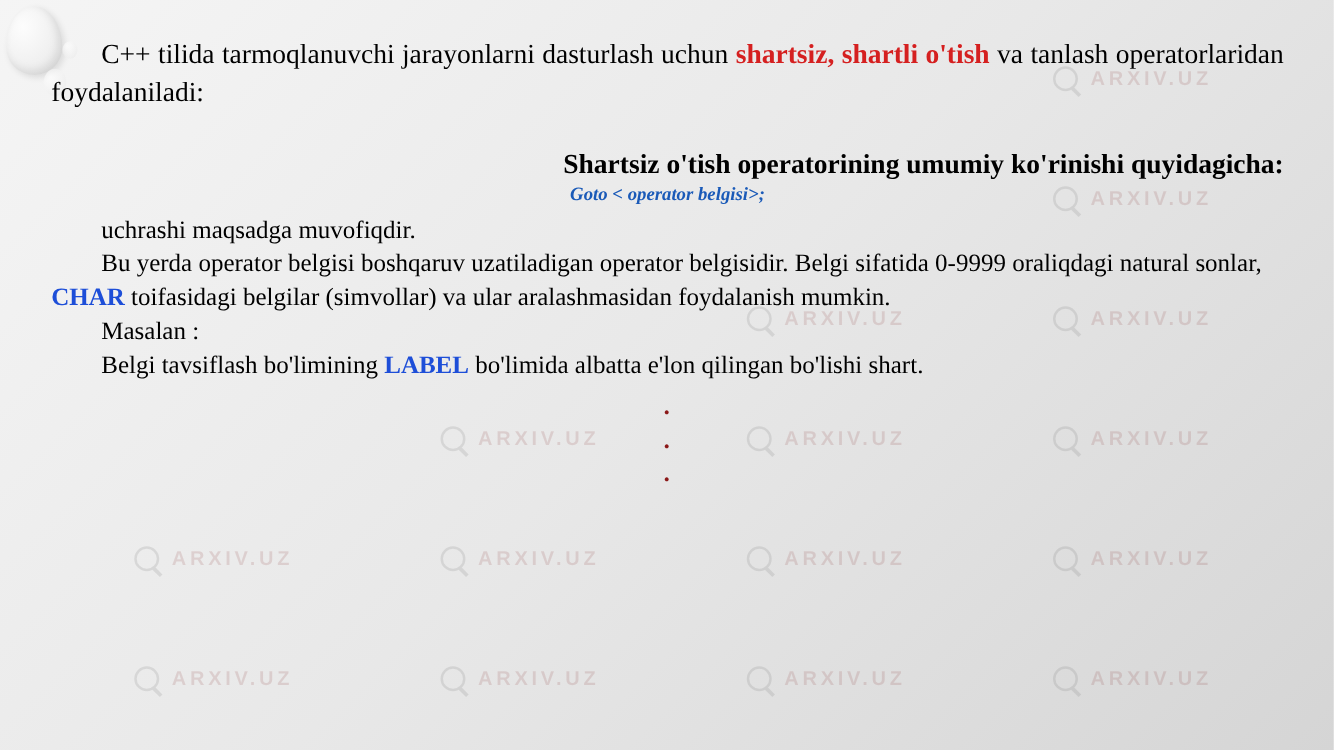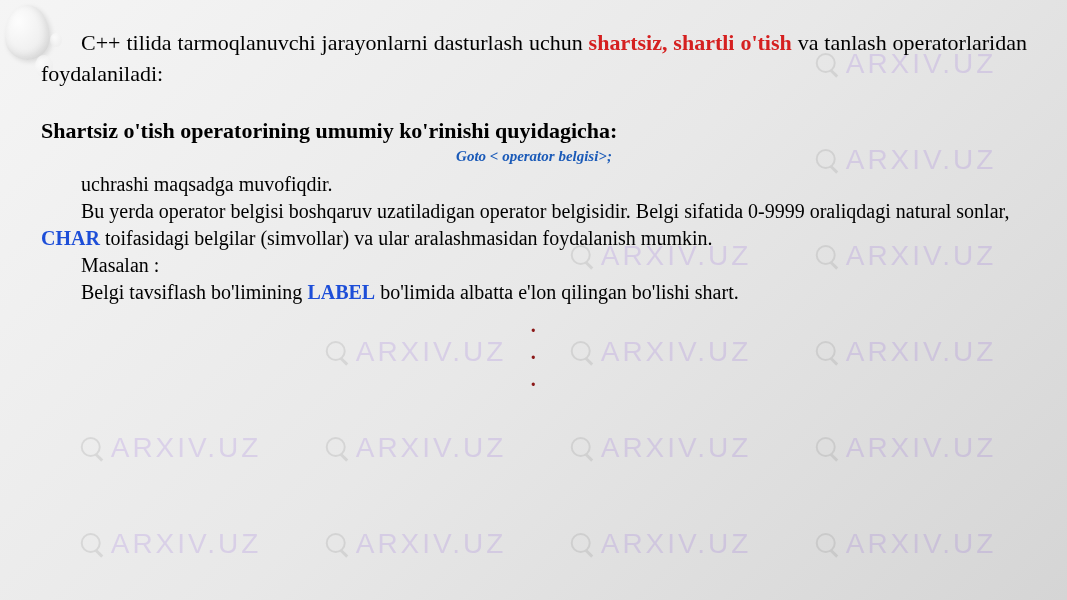--- a/index.html
+++ b/index.html
@@ -76,24 +76,24 @@
       width: 9px;
       height: 2.5px;
       background: #555;
       transform: rotate(45deg);
       bottom: 3px;
       right: 1px;
     }
     
     .watermark .wm-text {
       font-family: Arial, sans-serif;
-      font-size: 28px;
-      font-weight: normal;
+      font-size: 16px;
+      font-weight: bold;
       letter-spacing: 3px;
-      color: #6d28d9;
+      color: #7f1d1d;
     }
     
     .content {
       position: relative;
       padding: 28px 40px 20px 41px;
       z-index: 2;
     }
     
     .para1 {
       font-size: 22px;
@@ -105,21 +105,21 @@
     }
     
     .red-bold {
       color: #d52020;
       font-weight: bold;
     }
     
     .subtitle {
       font-size: 22px;
       font-weight: bold;
-      text-align: left;
+      text-align: right;
       color: #000;
       margin-bottom: 4px;
     }
     
     .goto-syntax {
       font-size: 15px;
       font-weight: bold;
       font-style: italic;
       text-align: center;
       color: #1a5ab8;

